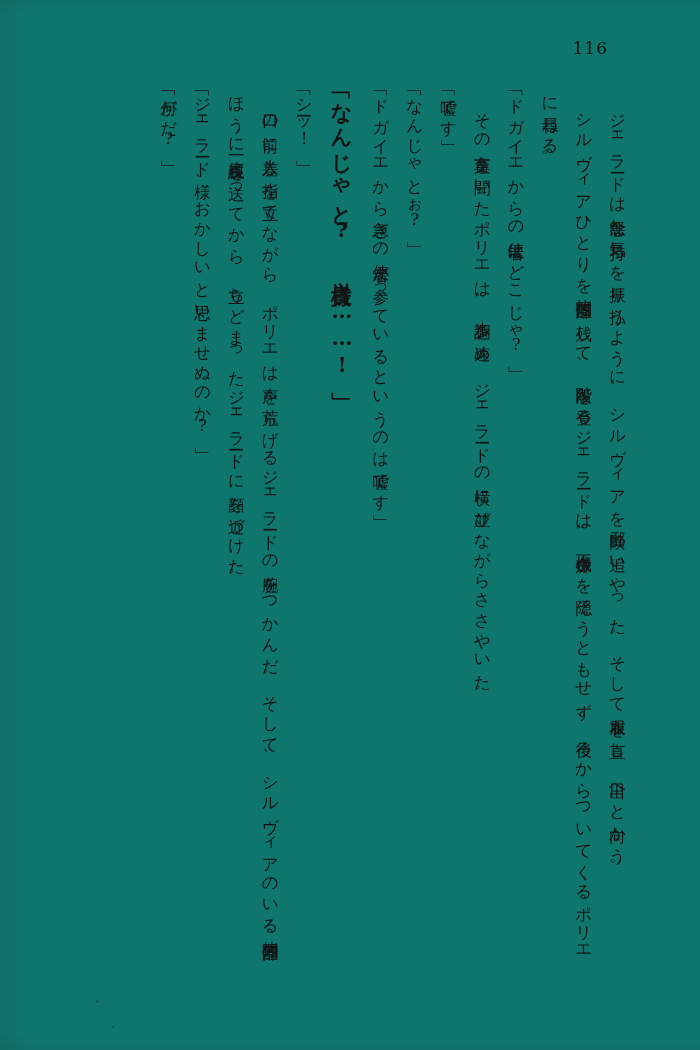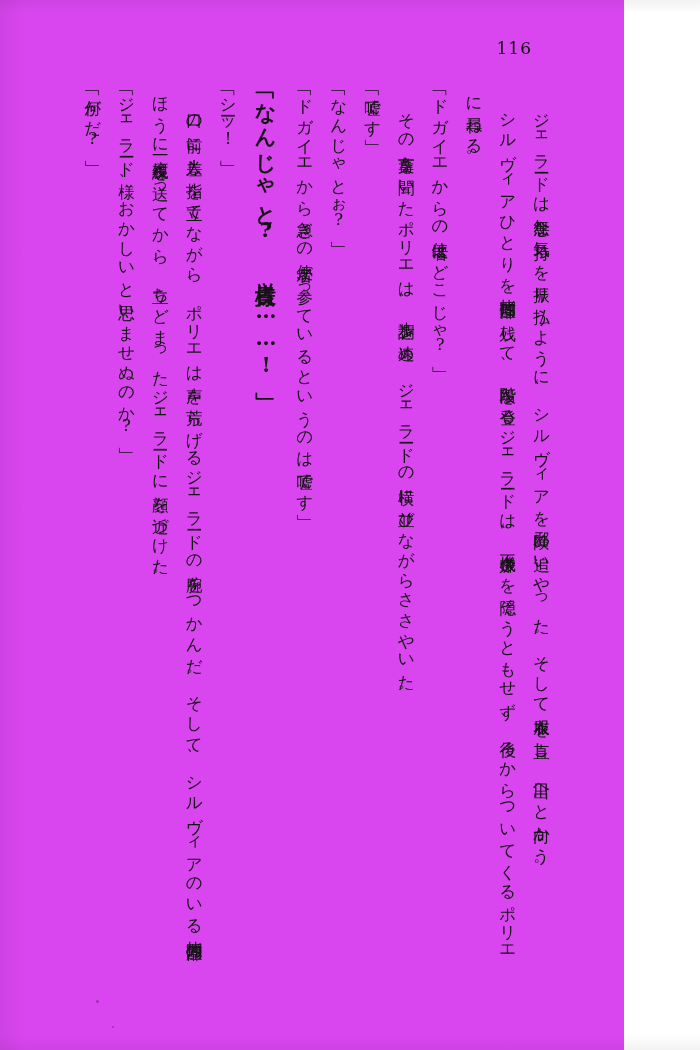--- a/index.html
+++ b/index.html
@@ -9,23 +9,23 @@
   }
   body {
     width: 700px;
     height: 1050px;
     overflow: hidden;
     font-family: "DejaVu Serif", "Liberation Serif", serif;
     color: #1a1a1a;
   }
   #page {
     position: relative;
-    width: 624px;
+    width: 700px;
     height: 1050px;
-    background: #d946ef;
+    background: #0f766e;
   }
   
   .page-number {
     position: absolute;
     top: 38px;
     right: 92px;
     font-size: 17px;
     letter-spacing: 1px;
     font-family: "DejaVu Serif", "Liberation Serif", serif;
     color: #111;

